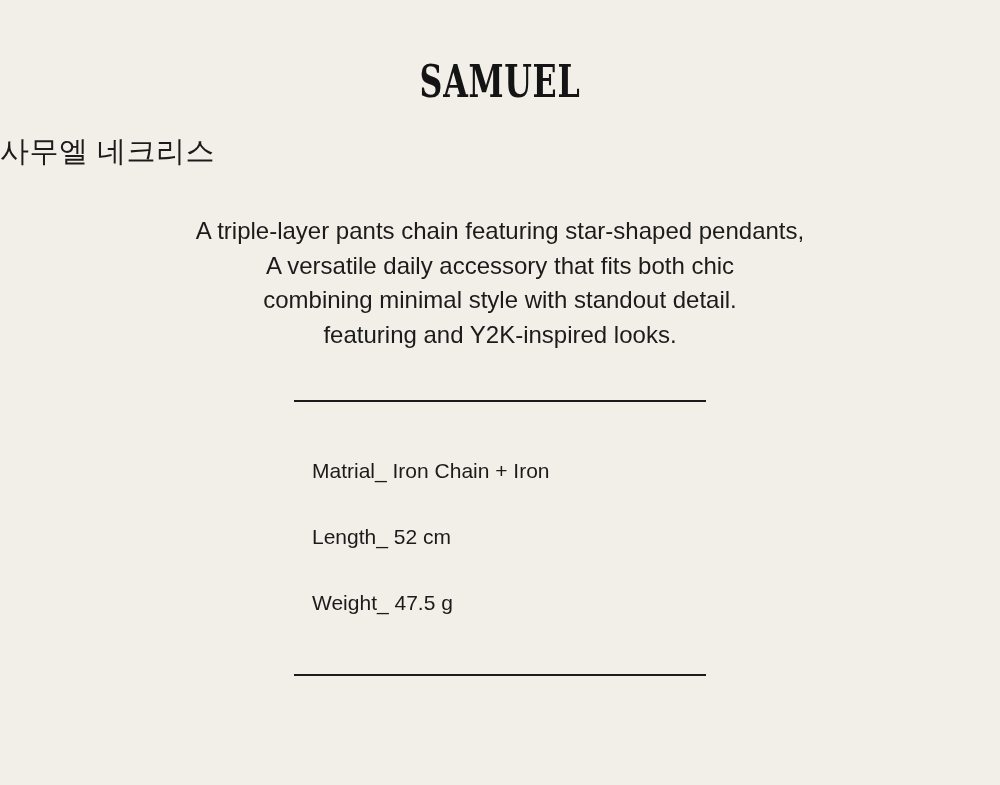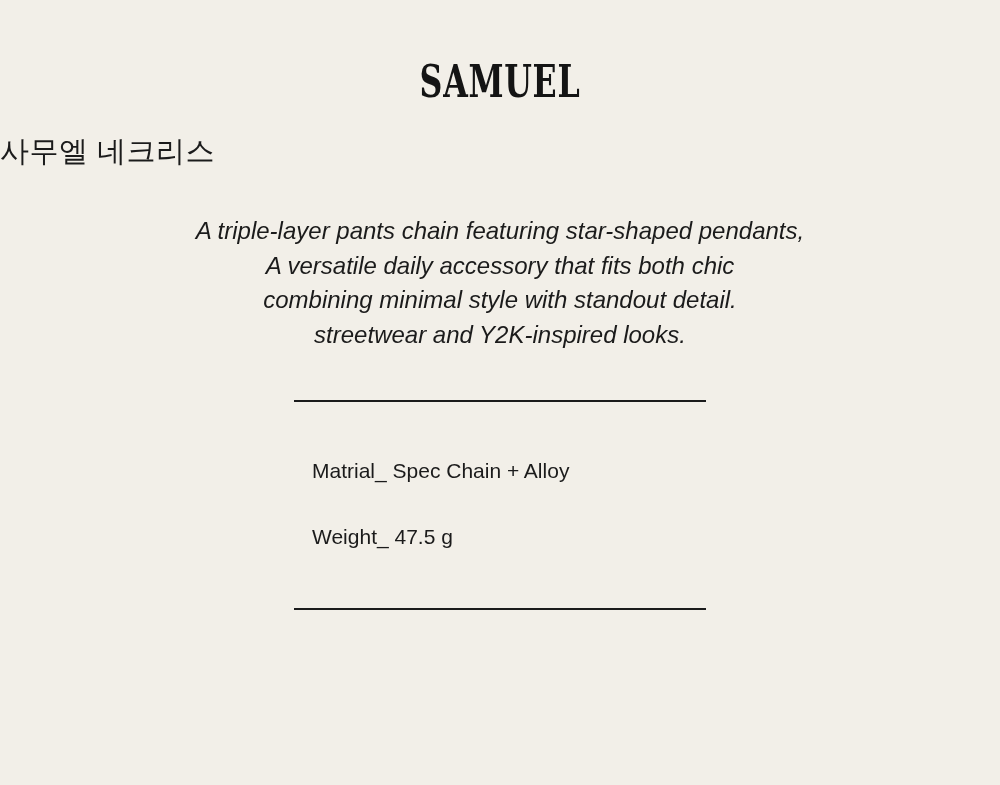--- a/index.html
+++ b/index.html
@@ -48,21 +48,20 @@
     font-size: 24px;
     font-weight: 400;
     line-height: 1.44;
     margin: 0;
     padding-top: 42px;
     color: #1b1b1b;
   }
   .description .line {
     display: block;
     white-space: nowrap;
-    font-style: italic;
   }
   .rule {
     width: 412px;
     height: 2px;
     background: #1b1b1b;
     border: 0;
     margin: 0 auto;
   }
   .rule-top {
     margin-top: 48px;
@@ -97,25 +96,26 @@
 <div class="page">
 
   <h1 class="brand-wordmark">SAMUEL</h1>
 
   <h2 class="product-title">사무엘 네크리스</h2>
 
   <div class="description">
     <span class="line">A triple-layer pants chain featuring star-shaped pendants,</span>
     <span class="line">A versatile daily accessory that fits both chic</span>
     <span class="line">combining minimal style with standout detail.</span>
-    <span class="line">streetwear and Y2K-inspired looks.</span>
+    <span class="line">featuring and Y2K-inspired looks.</span>
   </div>
 
   <div class="rule rule-top"></div>
 
   <div class="spec-block">
-    <div class="spec-line">Matrial_ Spec Chain + Alloy</div>
+    <div class="spec-line">Matrial_ Iron Chain + Iron</div>
+    <div class="spec-line">Length_  52 cm</div>
     <div class="spec-line">Weight_  47.5 g</div>
   </div>
 
   <div class="rule rule-bottom"></div>
 
 </div>
 
 </body></html>

